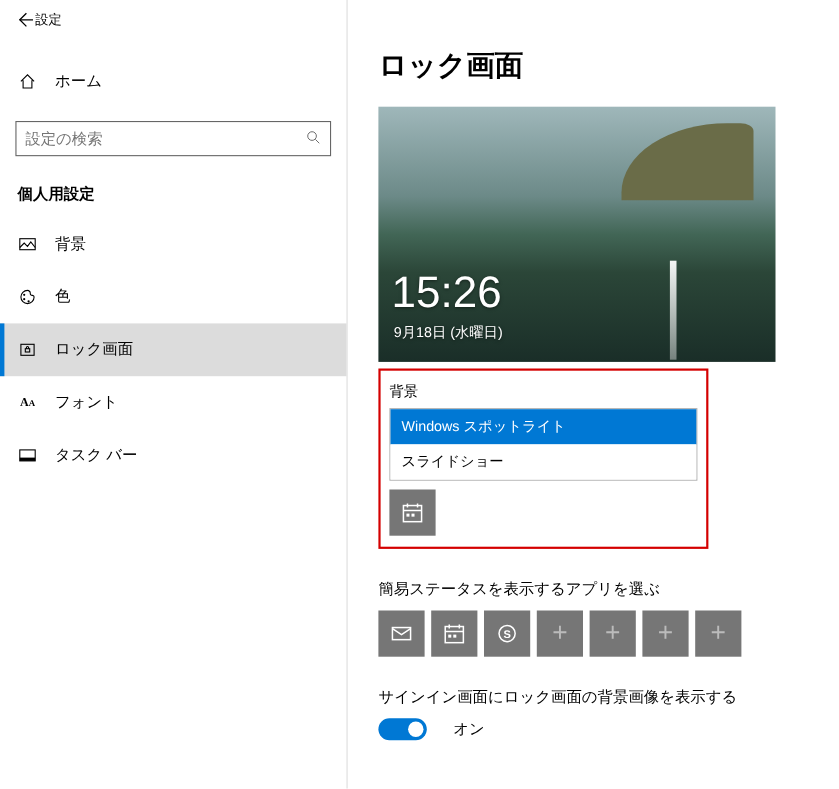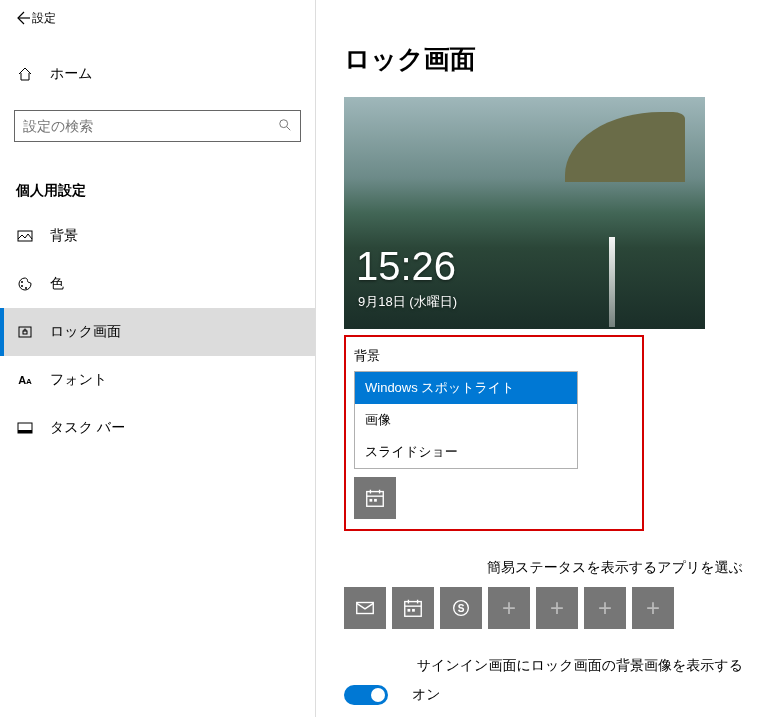--- a/index.html
+++ b/index.html
@@ -37,40 +37,41 @@
     .title-small {
       font-size: 12px;
     }
     .sidebar-item {
       display: flex;
       align-items: center;
       height: 48px;
       padding-left: 16px;
       gap: 16px;
       cursor: pointer;
+      font-family: Liberation Serif, serif;
     }
     .sidebar-item.selected {
       background: #dcdcdc;
       border-left: 4px solid #0078d4;
       padding-left: 12px;
     }
     .sidebar-item .icon {
       width: 18px;
       height: 18px;
       display: flex;
       align-items: center;
       justify-content: center;
       flex: 0 0 18px;
       text-align: right;
     }
     .sidebar-item .label {
       font-size: 14px;
     }
     .search-wrap {
-      margin: 12px 14px 20px 14px;
+      margin: 12px 14px 6px 14px;
     }
     .search-box {
       display: flex;
       align-items: center;
       border: 1px solid #666;
       height: 32px;
       padding: 0 8px;
       color: #666;
     }
     .search-box input {
@@ -142,21 +143,21 @@
       width: 300px;
       margin-top: 6px;
       padding: 10px 8px 10px 8px;
     }
     .field-label {
       font-size: 13px;
       margin-bottom: 6px;
     }
     .dropdown {
       border: 1px solid #b0b0b0;
-      width: 224px;
+      width: 280px;
     }
     .dropdown-item {
       padding: 7px 10px;
       font-size: 13px;
       cursor: pointer;
       background: #fff;
     }
     .dropdown-item.selected {
       background: #0078d4;
       color: #fff;
@@ -167,21 +168,20 @@
       background: #767676;
       display: flex;
       align-items: center;
       justify-content: center;
       margin-top: 8px;
     }
     .section-label {
       font-size: 14px;
       margin-top: 28px;
       margin-bottom: 10px;
-      text-align: right;
     }
     .tile-row {
       display: flex;
       gap: 6px;
     }
     .tile {
       width: 42px;
       height: 42px;
       background: #767676;
       display: flex;
@@ -316,21 +316,20 @@
     <div class="cliff"></div>
     <div class="waterfall"></div>
     <div class="time">15:26</div>
     <div class="date">9月18日 (水曜日)</div>
   </div>
 
   <div class="hl-box">
     <div class="field-label">背景</div>
     <div class="dropdown">
       <div class="dropdown-item selected">Windows スポットライト</div>
-      <div class="dropdown-item">画像</div>
       <div class="dropdown-item">スライドショー</div>
     </div>
     <div class="calendar-tile">
       <svg width="22" height="22" viewBox="0 0 24 24">
           <rect x="3" y="5" width="18" height="16" fill="none" stroke="#fff" stroke-width="1.5"></rect>
           <path d="M3 10 H21" stroke="#fff" stroke-width="1.5"></path>
           <path d="M7 3 V7 M17 3 V7" stroke="#fff" stroke-width="1.5"></path>
           <rect x="6" y="13" width="3" height="3" fill="#fff"></rect>
           <rect x="11" y="13" width="3" height="3" fill="#fff"></rect>
         </svg>

